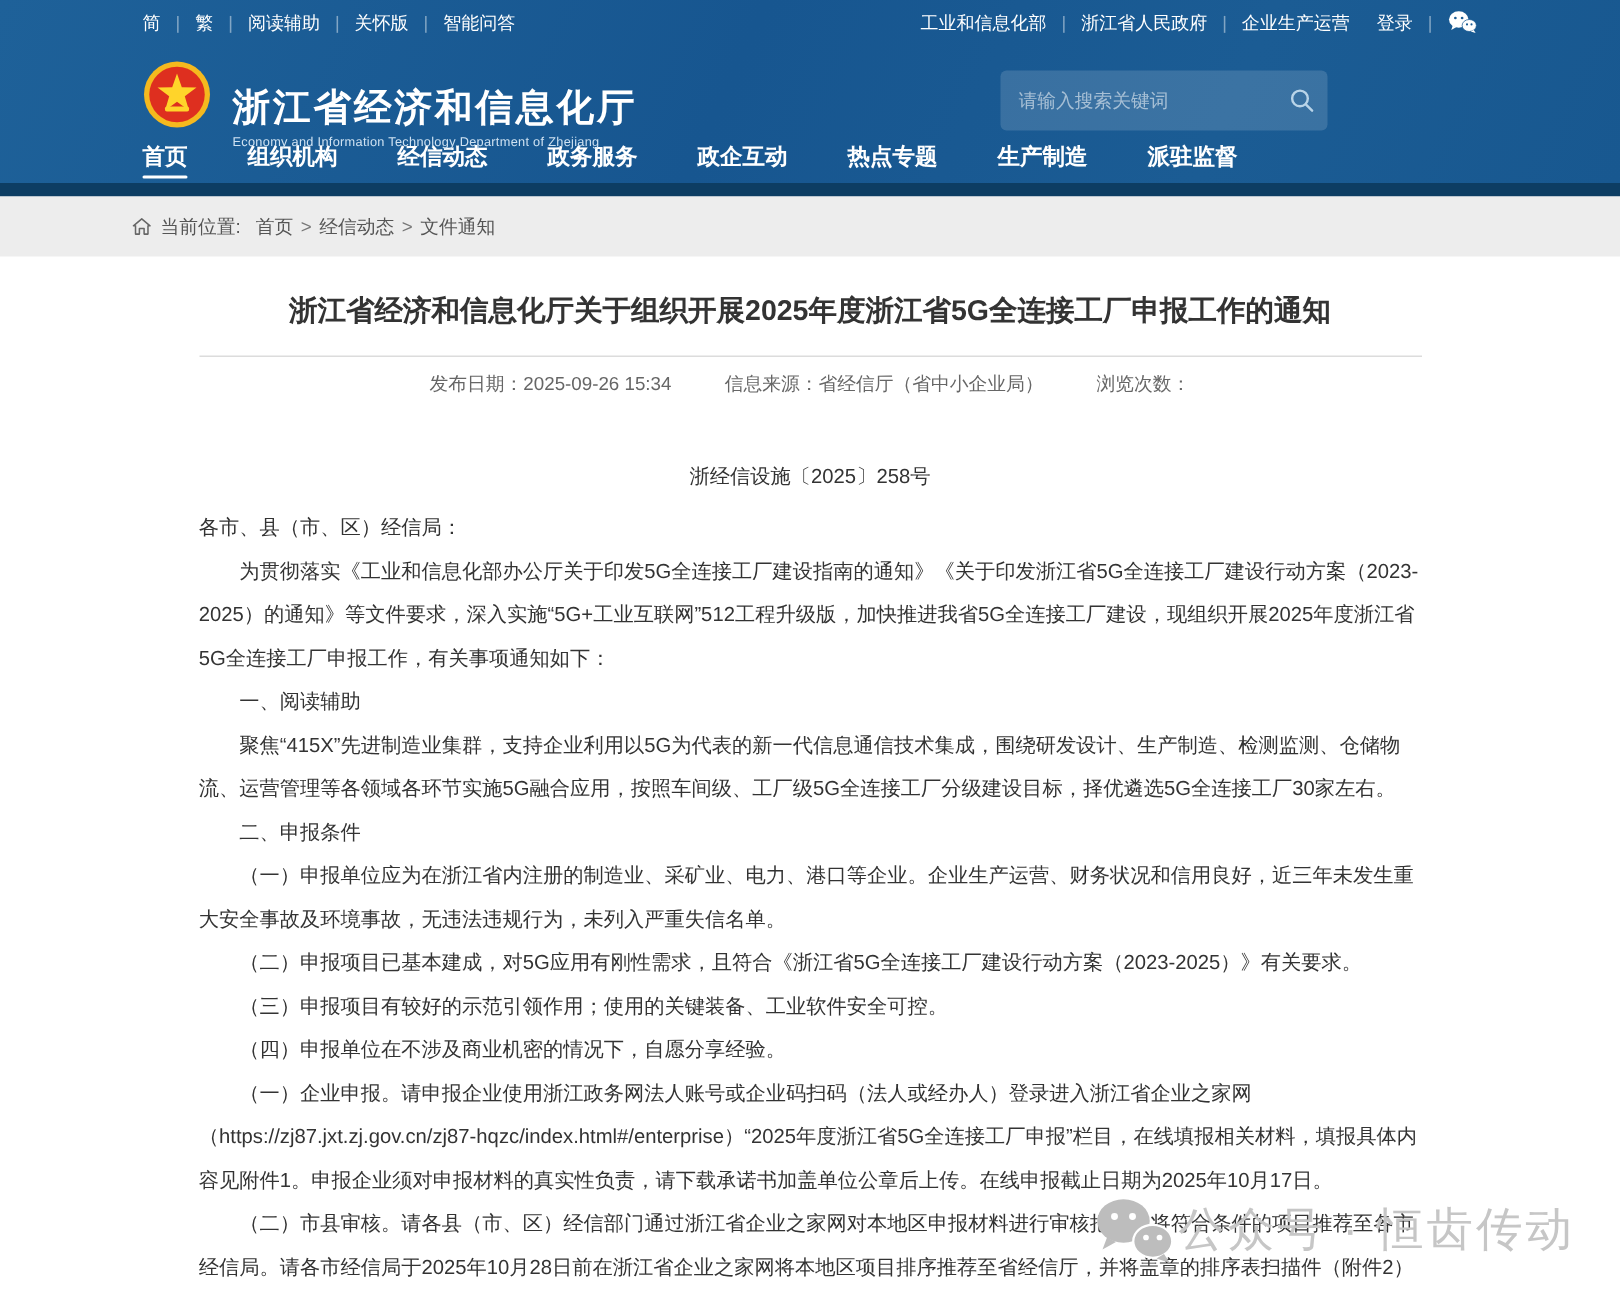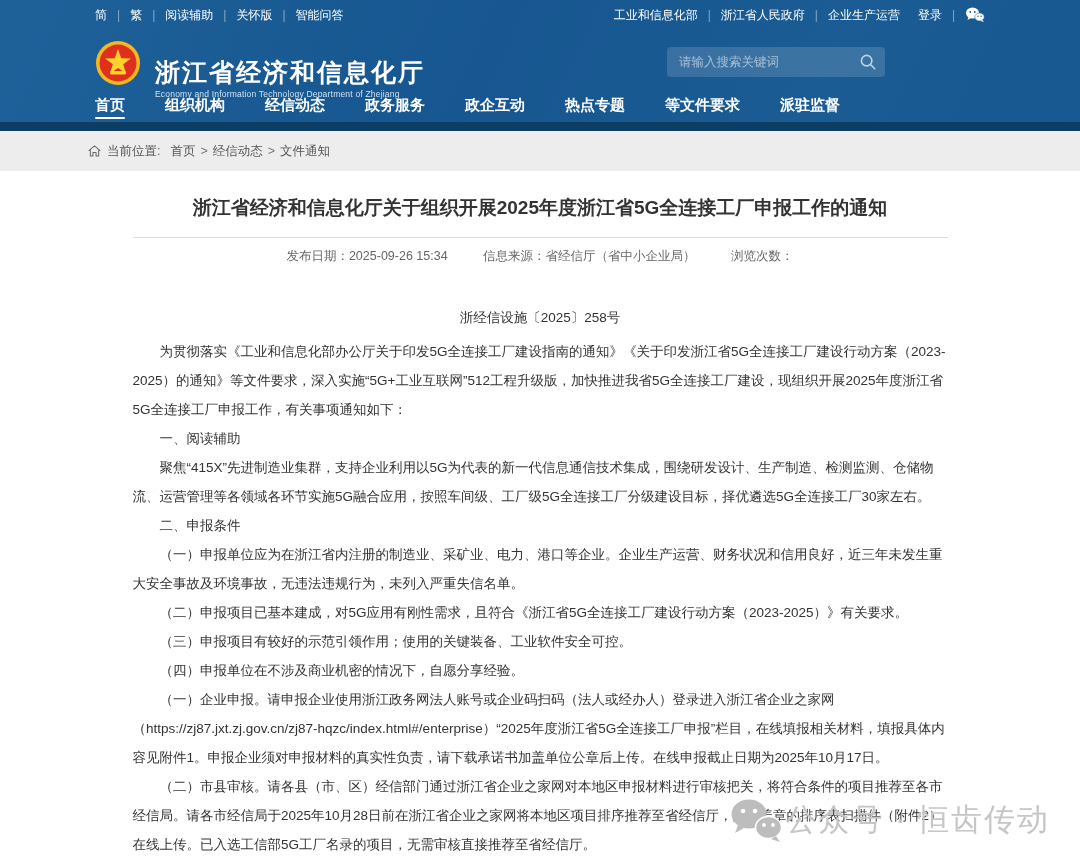--- a/index.html
+++ b/index.html
@@ -40,21 +40,21 @@
   }
   .logo { width: 46px; height: 46px; margin-right: 14px; flex: 0 0 auto; }
   .site-title-zh { font-size: 25px; font-weight: bold; letter-spacing: 2px; line-height: 1.1; margin-top: 32px; }
   .site-title-en { font-size: 8.5px; color: #cfe2f2; margin-top: 3px; letter-spacing: .2px; }
 
   .search-box {
     position: absolute;
     right: 195px;
     top: 17px;
     width: 218px;
-    height: 30px;
+    height: 40px;
     background: rgba(255,255,255,.14);
     border-radius: 4px;
     display: flex;
     align-items: center;
     padding: 0 8px 0 12px;
   }
   .search-box input {
     flex: 1;
     background: transparent;
     border: none;
@@ -215,21 +215,21 @@
     <div class="nav-item">
       <span>政务服务</span><div class="bar"></div>
     </div>
     <div class="nav-item">
       <span>政企互动</span><div class="bar"></div>
     </div>
     <div class="nav-item">
       <span>热点专题</span><div class="bar"></div>
     </div>
     <div class="nav-item">
-      <span>等文件要求</span><div class="bar"></div>
+      <span>生产制造</span><div class="bar"></div>
     </div>
     <div class="nav-item">
       <span>派驻监督</span><div class="bar"></div>
     </div>
   </div>
 </div>
 
 <div class="navstrip"></div>
 
 <div class="breadcrumb">
@@ -251,20 +251,21 @@
   <h1 class="article-title">浙江省经济和信息化厅关于组织开展2025年度浙江省5G全连接工厂申报工作的通知</h1>
   <hr class="title-rule">
   <div class="article-meta">
     <span class="m"><span>发布日期：</span><span>2025-09-26 15:34</span></span>
     <span class="m"><span>信息来源：</span><span>省经信厅（省中小企业局）</span></span>
     <span class="m"><span>浏览次数：</span></span>
   </div>
   <div class="doc-number">浙经信设施〔2025〕258号</div>
 
   <div class="article-body">
+    <p class="no-indent">各市、县（市、区）经信局：</p>
     <p>为贯彻落实《工业和信息化部办公厅关于印发5G全连接工厂建设指南的通知》《关于印发浙江省5G全连接工厂建设行动方案（2023-2025）的通知》等文件要求，深入实施“5G+工业互联网”512工程升级版，加快推进我省5G全连接工厂建设，现组织开展2025年度浙江省5G全连接工厂申报工作，有关事项通知如下：</p>
     <p>一、阅读辅助</p>
     <p>聚焦“415X”先进制造业集群，支持企业利用以5G为代表的新一代信息通信技术集成，围绕研发设计、生产制造、检测监测、仓储物流、运营管理等各领域各环节实施5G融合应用，按照车间级、工厂级5G全连接工厂分级建设目标，择优遴选5G全连接工厂30家左右。</p>
     <p>二、申报条件</p>
     <p>（一）申报单位应为在浙江省内注册的制造业、采矿业、电力、港口等企业。企业生产运营、财务状况和信用良好，近三年未发生重大安全事故及环境事故，无违法违规行为，未列入严重失信名单。</p>
     <p>（二）申报项目已基本建成，对5G应用有刚性需求，且符合《浙江省5G全连接工厂建设行动方案（2023-2025）》有关要求。</p>
     <p>（三）申报项目有较好的示范引领作用；使用的关键装备、工业软件安全可控。</p>
     <p>（四）申报单位在不涉及商业机密的情况下，自愿分享经验。</p>
     <p>（一）企业申报。请申报企业使用浙江政务网法人账号或企业码扫码（法人或经办人）登录进入浙江省企业之家网（https://zj87.jxt.zj.gov.cn/zj87-hqzc/index.html#/enterprise）“2025年度浙江省5G全连接工厂申报”栏目，在线填报相关材料，填报具体内容见附件1。申报企业须对申报材料的真实性负责，请下载承诺书加盖单位公章后上传。在线申报截止日期为2025年10月17日。</p>
     <p>（二）市县审核。请各县（市、区）经信部门通过浙江省企业之家网对本地区申报材料进行审核把关，将符合条件的项目推荐至各市经信局。请各市经信局于2025年10月28日前在浙江省企业之家网将本地区项目排序推荐至省经信厅，并将盖章的排序表扫描件（附件2）在线上传。已入选工信部5G工厂名录的项目，无需审核直接推荐至省经信厅。</p>

